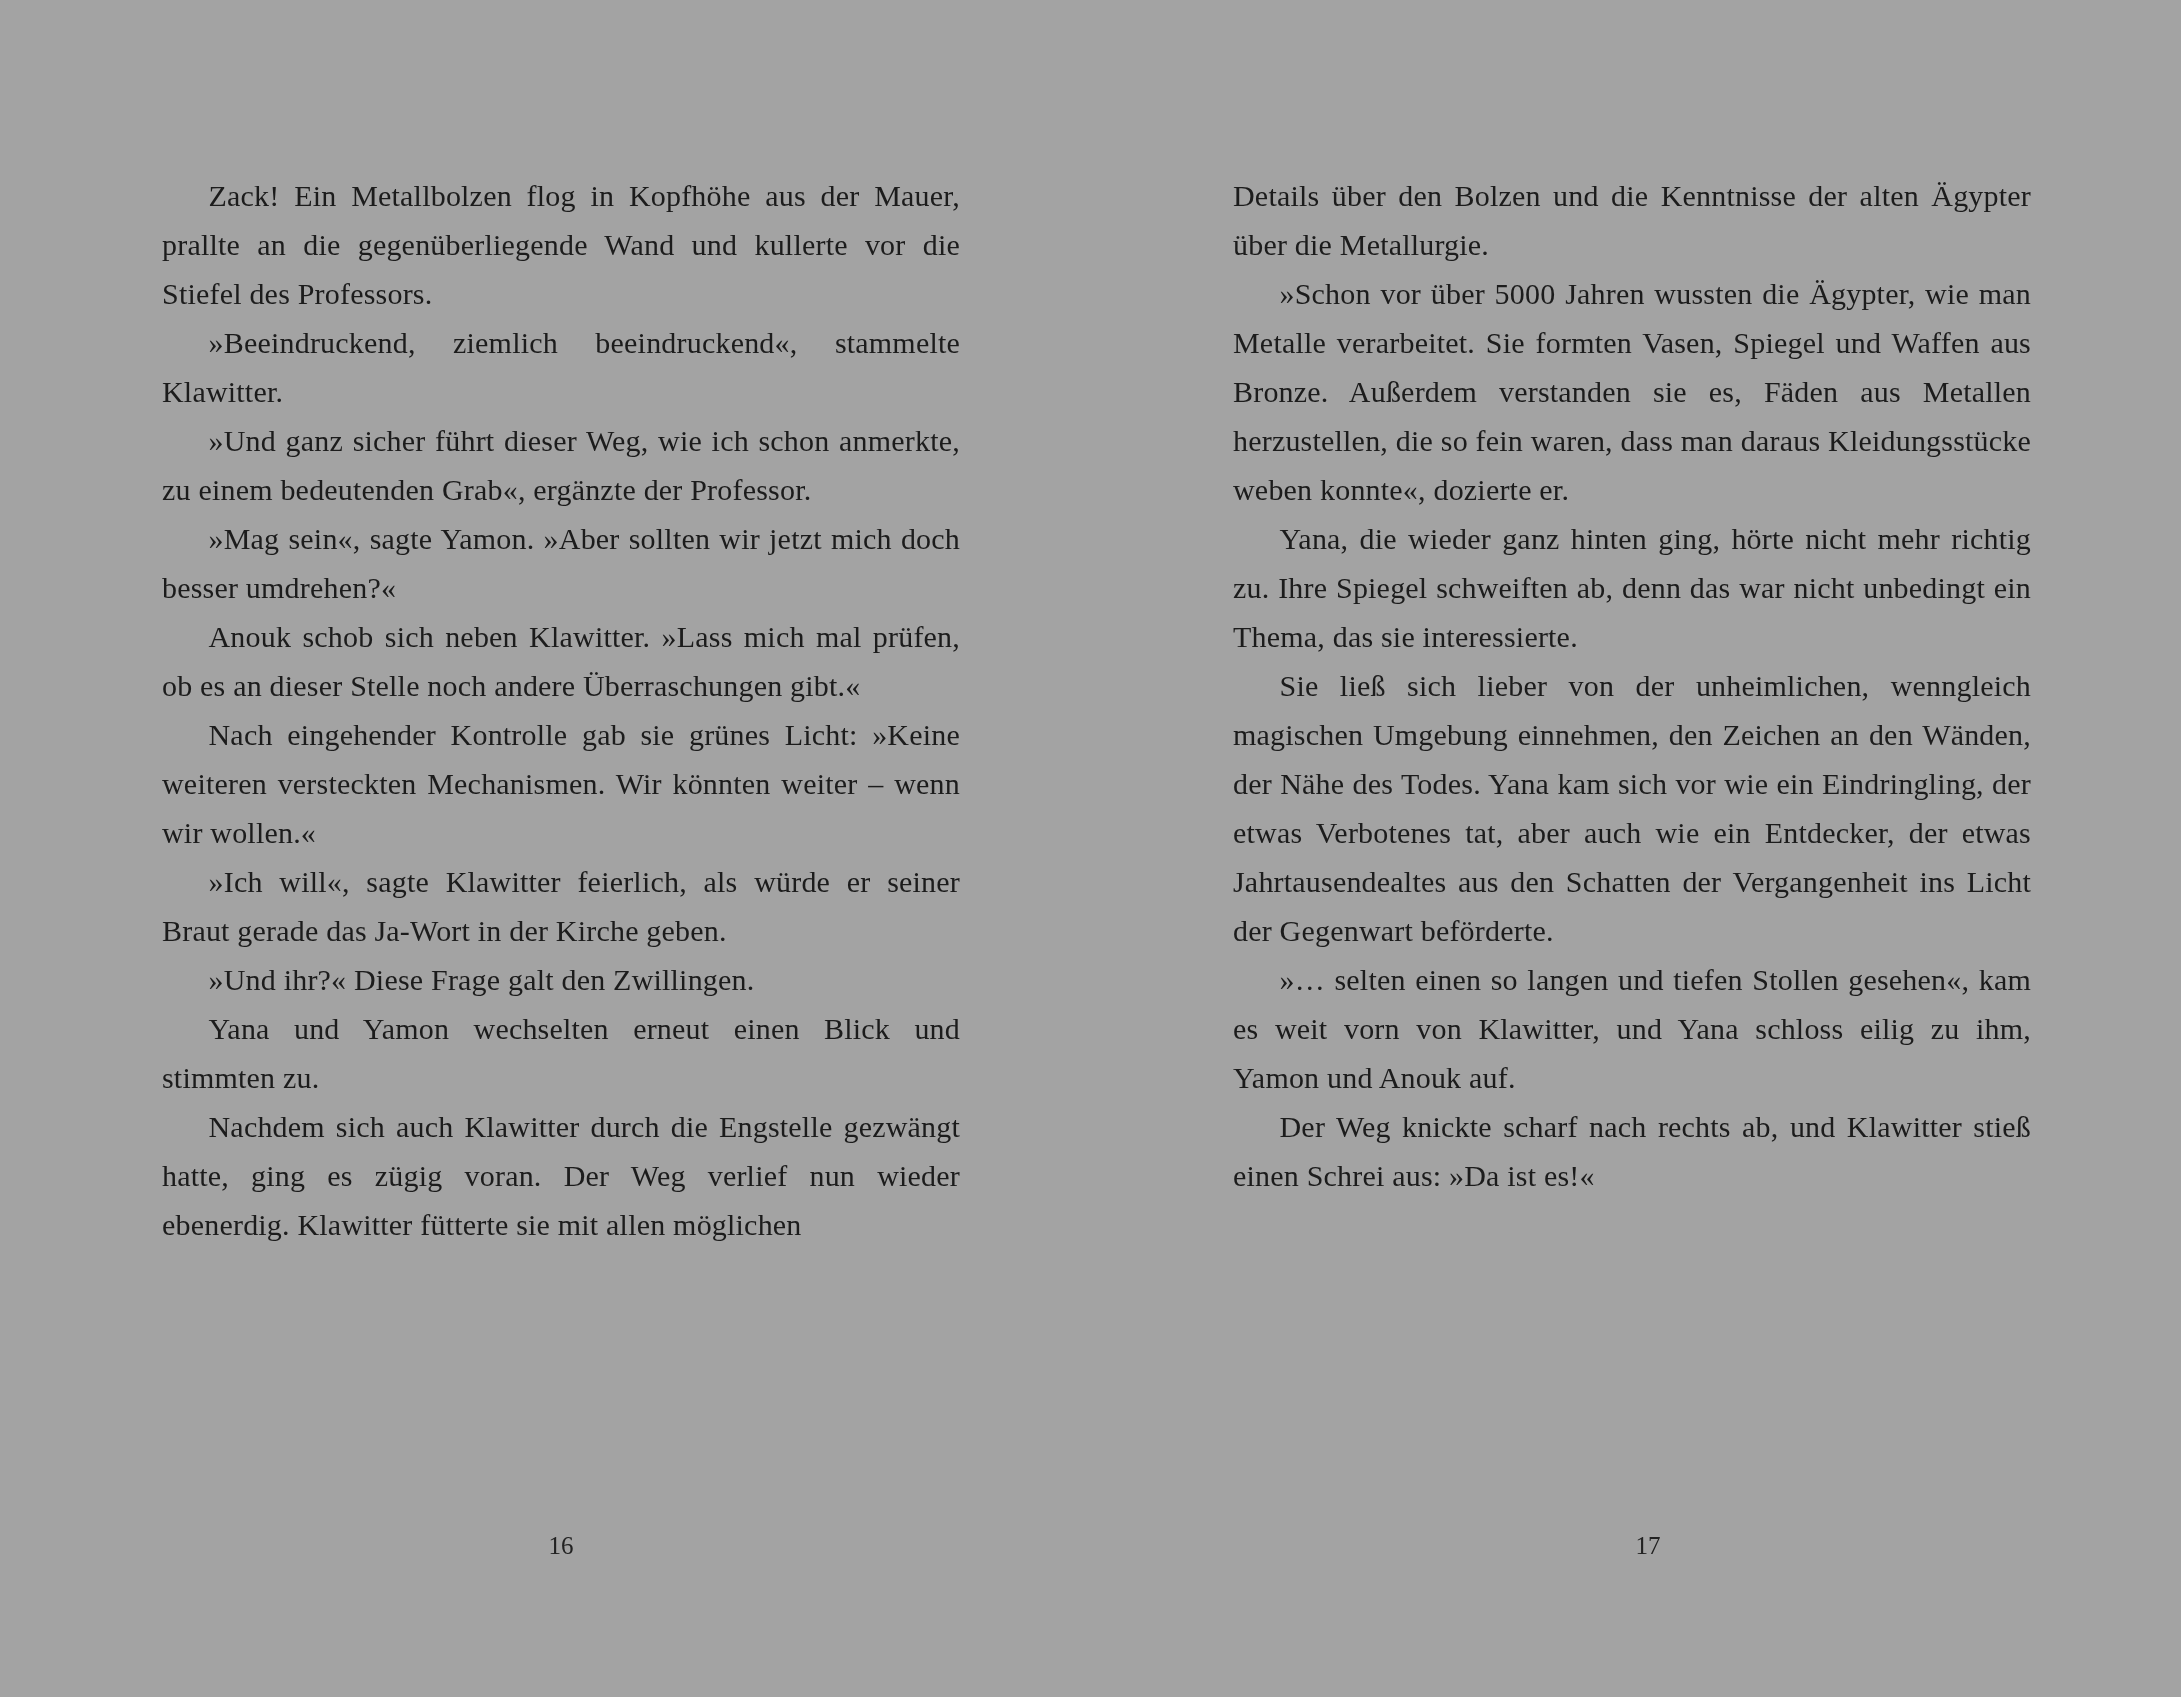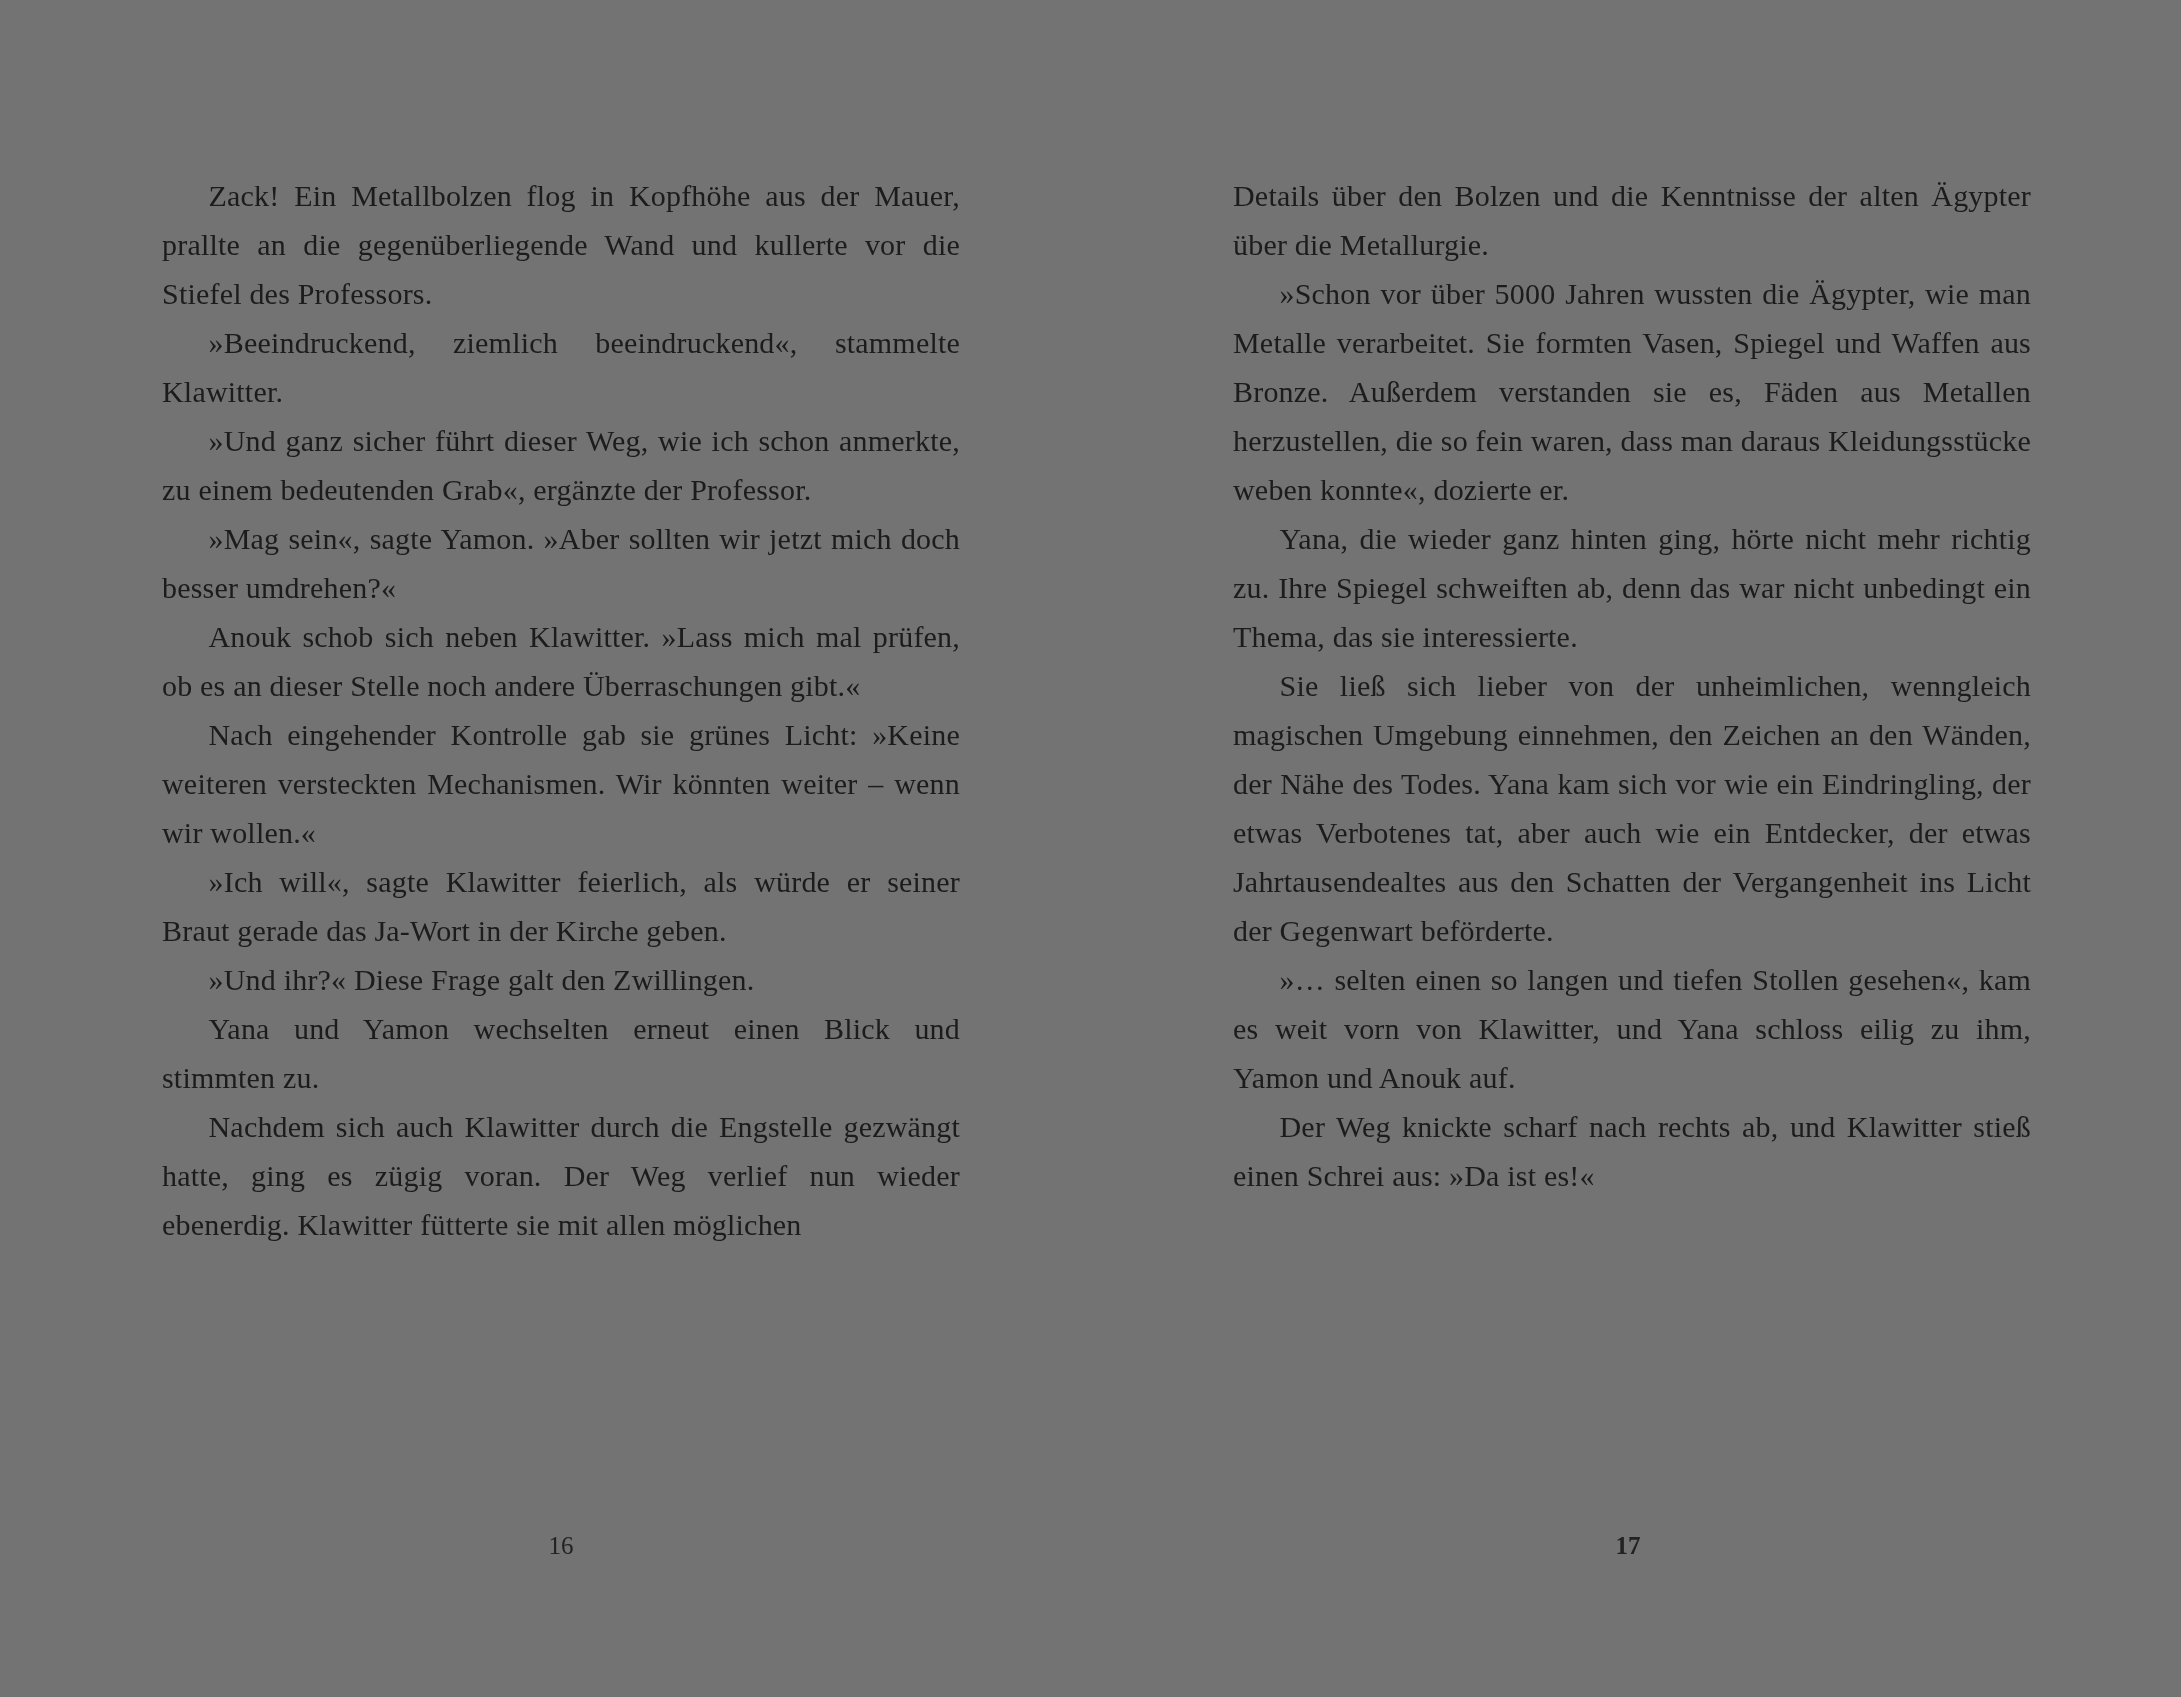--- a/index.html
+++ b/index.html
@@ -11,21 +11,21 @@
   body {
     width: 2182px;
     height: 1697px;
     position: relative;
     font-family: "Liberation Serif", "DejaVu Serif", serif;
     color: #1c1c1c;
   }
   .spread {
     position: absolute;
     inset: 0;
-    background: #737373;
+    background: #a3a3a3;
   }
   .page {
     position: absolute;
     top: 0;
     height: 1697px;
     width: 1091px;
   }
   .page-left  { left: 0; }
   .page-right { left: 1091px; }
 
@@ -55,21 +55,21 @@
   .page-number {
     position: absolute;
     top: 1529px;
     width: 798px;
     text-align: center;
     font-size: 25px;
     line-height: 33px;
     color: #222222;
   }
   .page-left  .page-number { left: 162px; }
-  .page-right .page-number { left: 138px; font-weight: bold; }
+  .page-right .page-number { left: 158px; }
 </style>
 </head>
 <body>
 
 <div class="spread">
 
   <section class="page page-left">
     <div class="text-block">
       <p>Zack! Ein Metallbolzen flog in Kopfhöhe aus der Mauer, prallte an die gegenüberliegende Wand und kullerte vor die Stiefel des Professors.</p>
       <p>»Beeindruckend, ziemlich beeindruckend«, stammelte Klawitter.</p>

